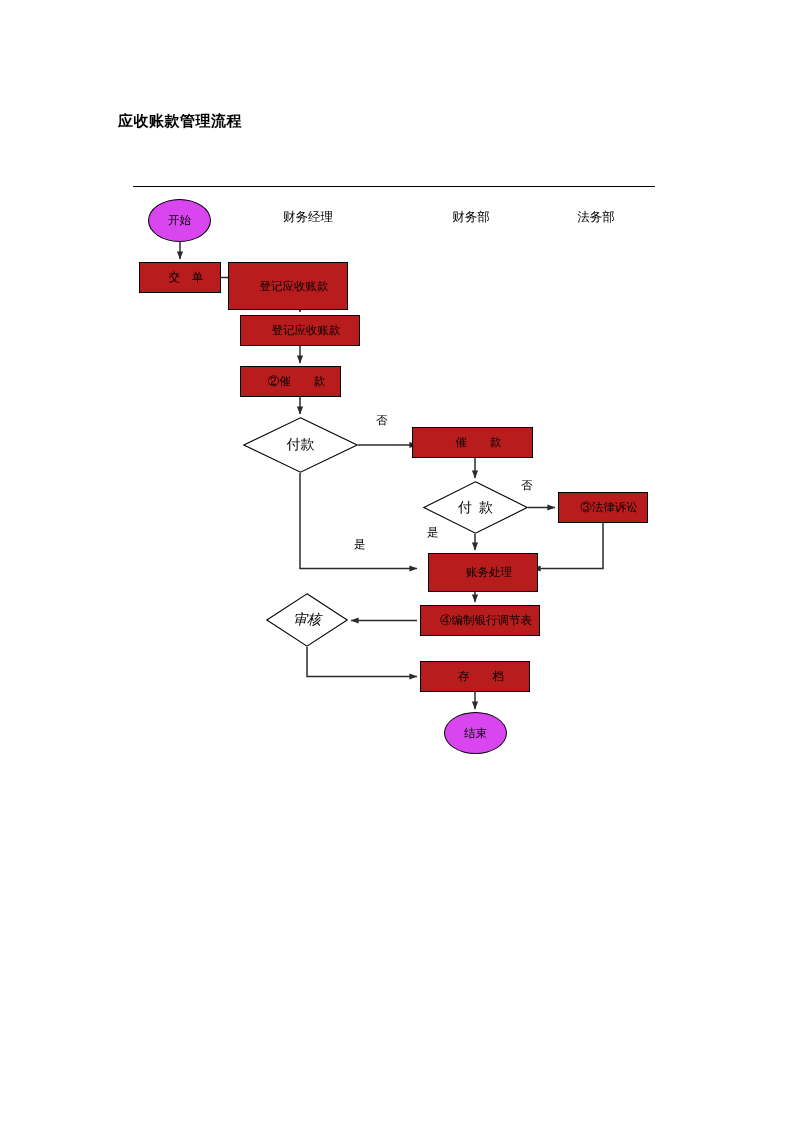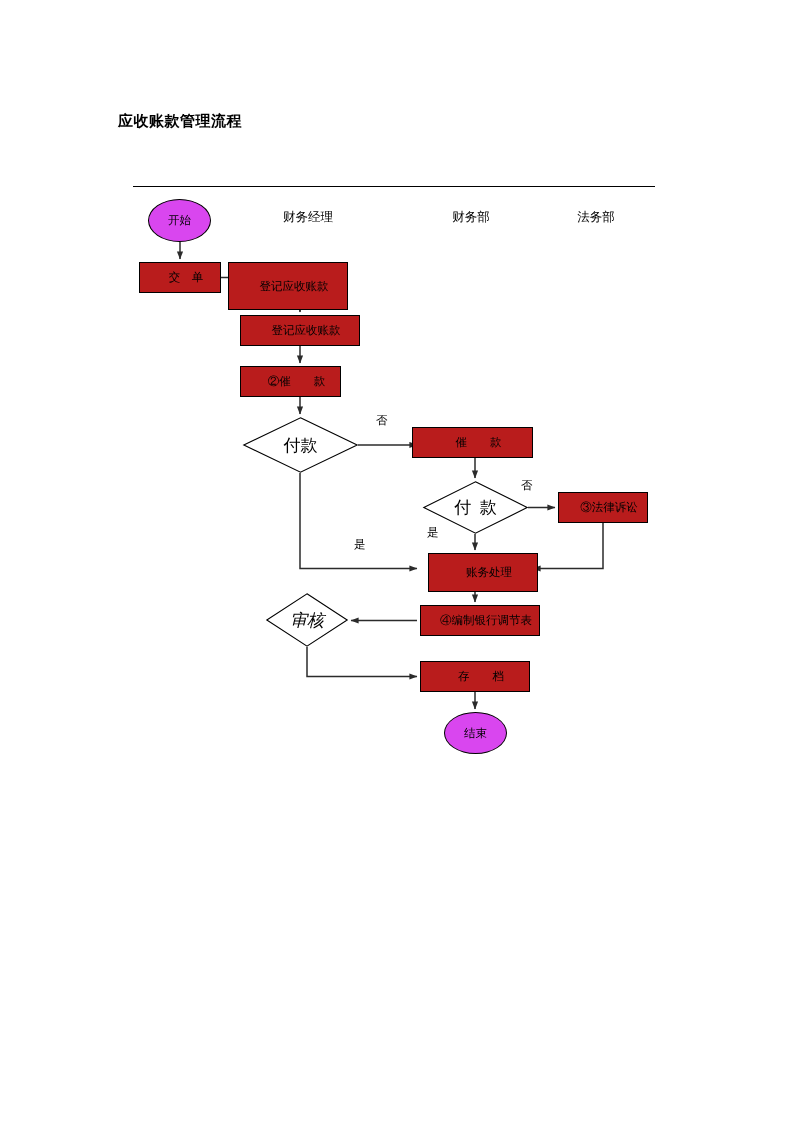--- a/index.html
+++ b/index.html
@@ -78,21 +78,21 @@
   }
   .diamond-label {
     position: absolute;
     left: 0;
     top: 0;
     width: 100%;
     height: 100%;
     display: flex;
     align-items: center;
     justify-content: center;
-    font-size: 17px;
+    font-size: 14px;
     white-space: pre;
   }
   #edges {
     position: absolute;
     left: 0;
     top: 0;
     width: 793px;
     height: 1122px;
     pointer-events: none;
   }

